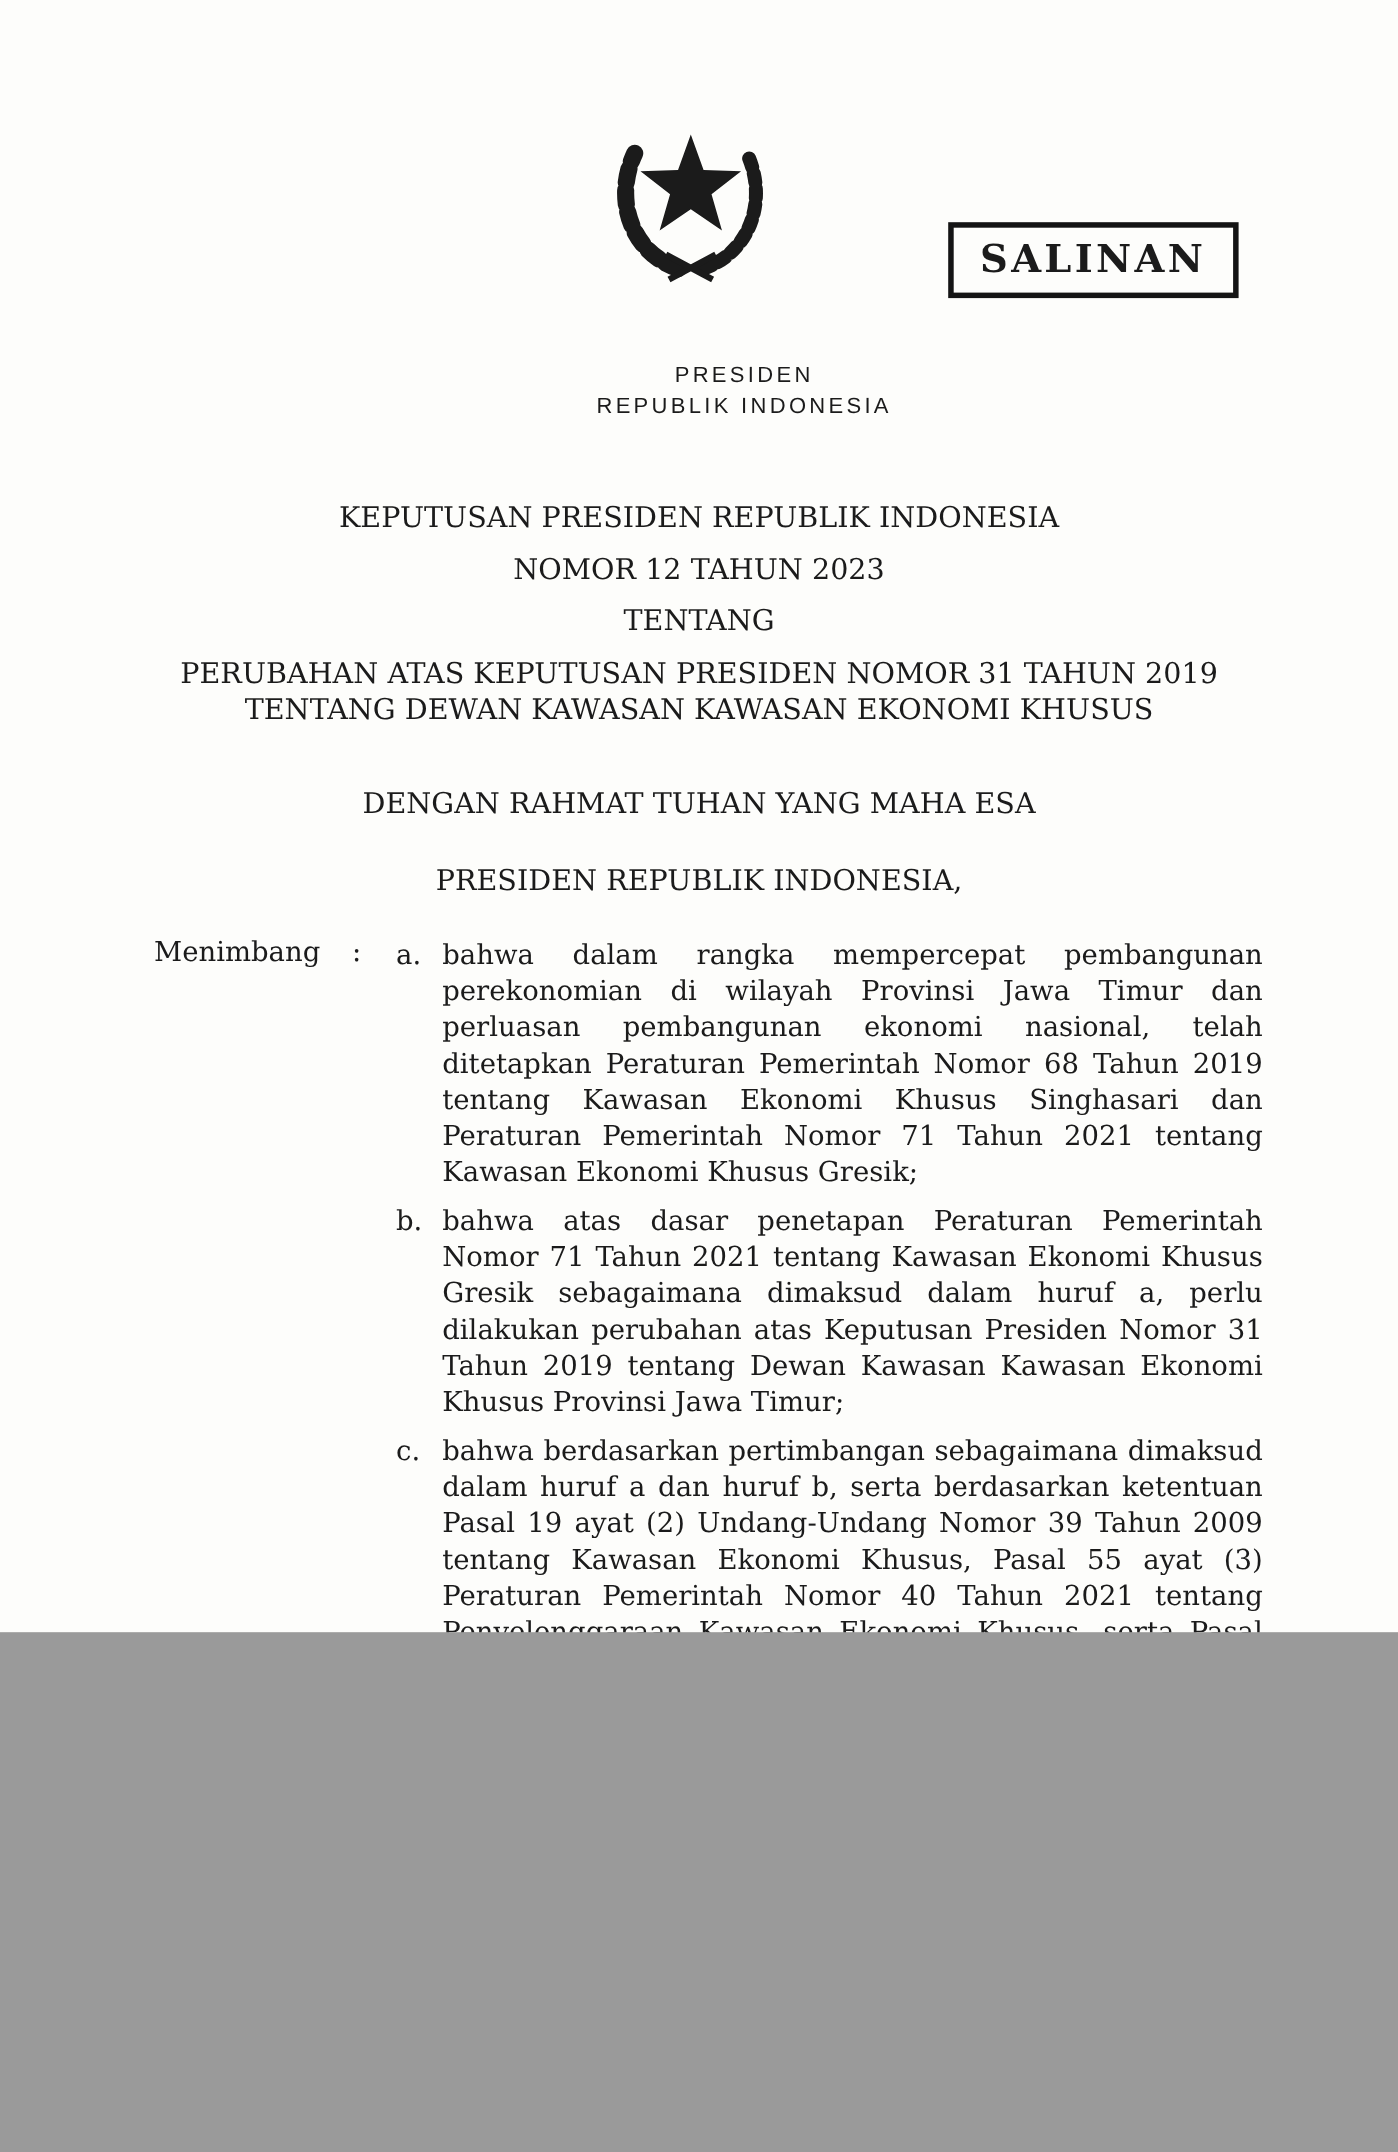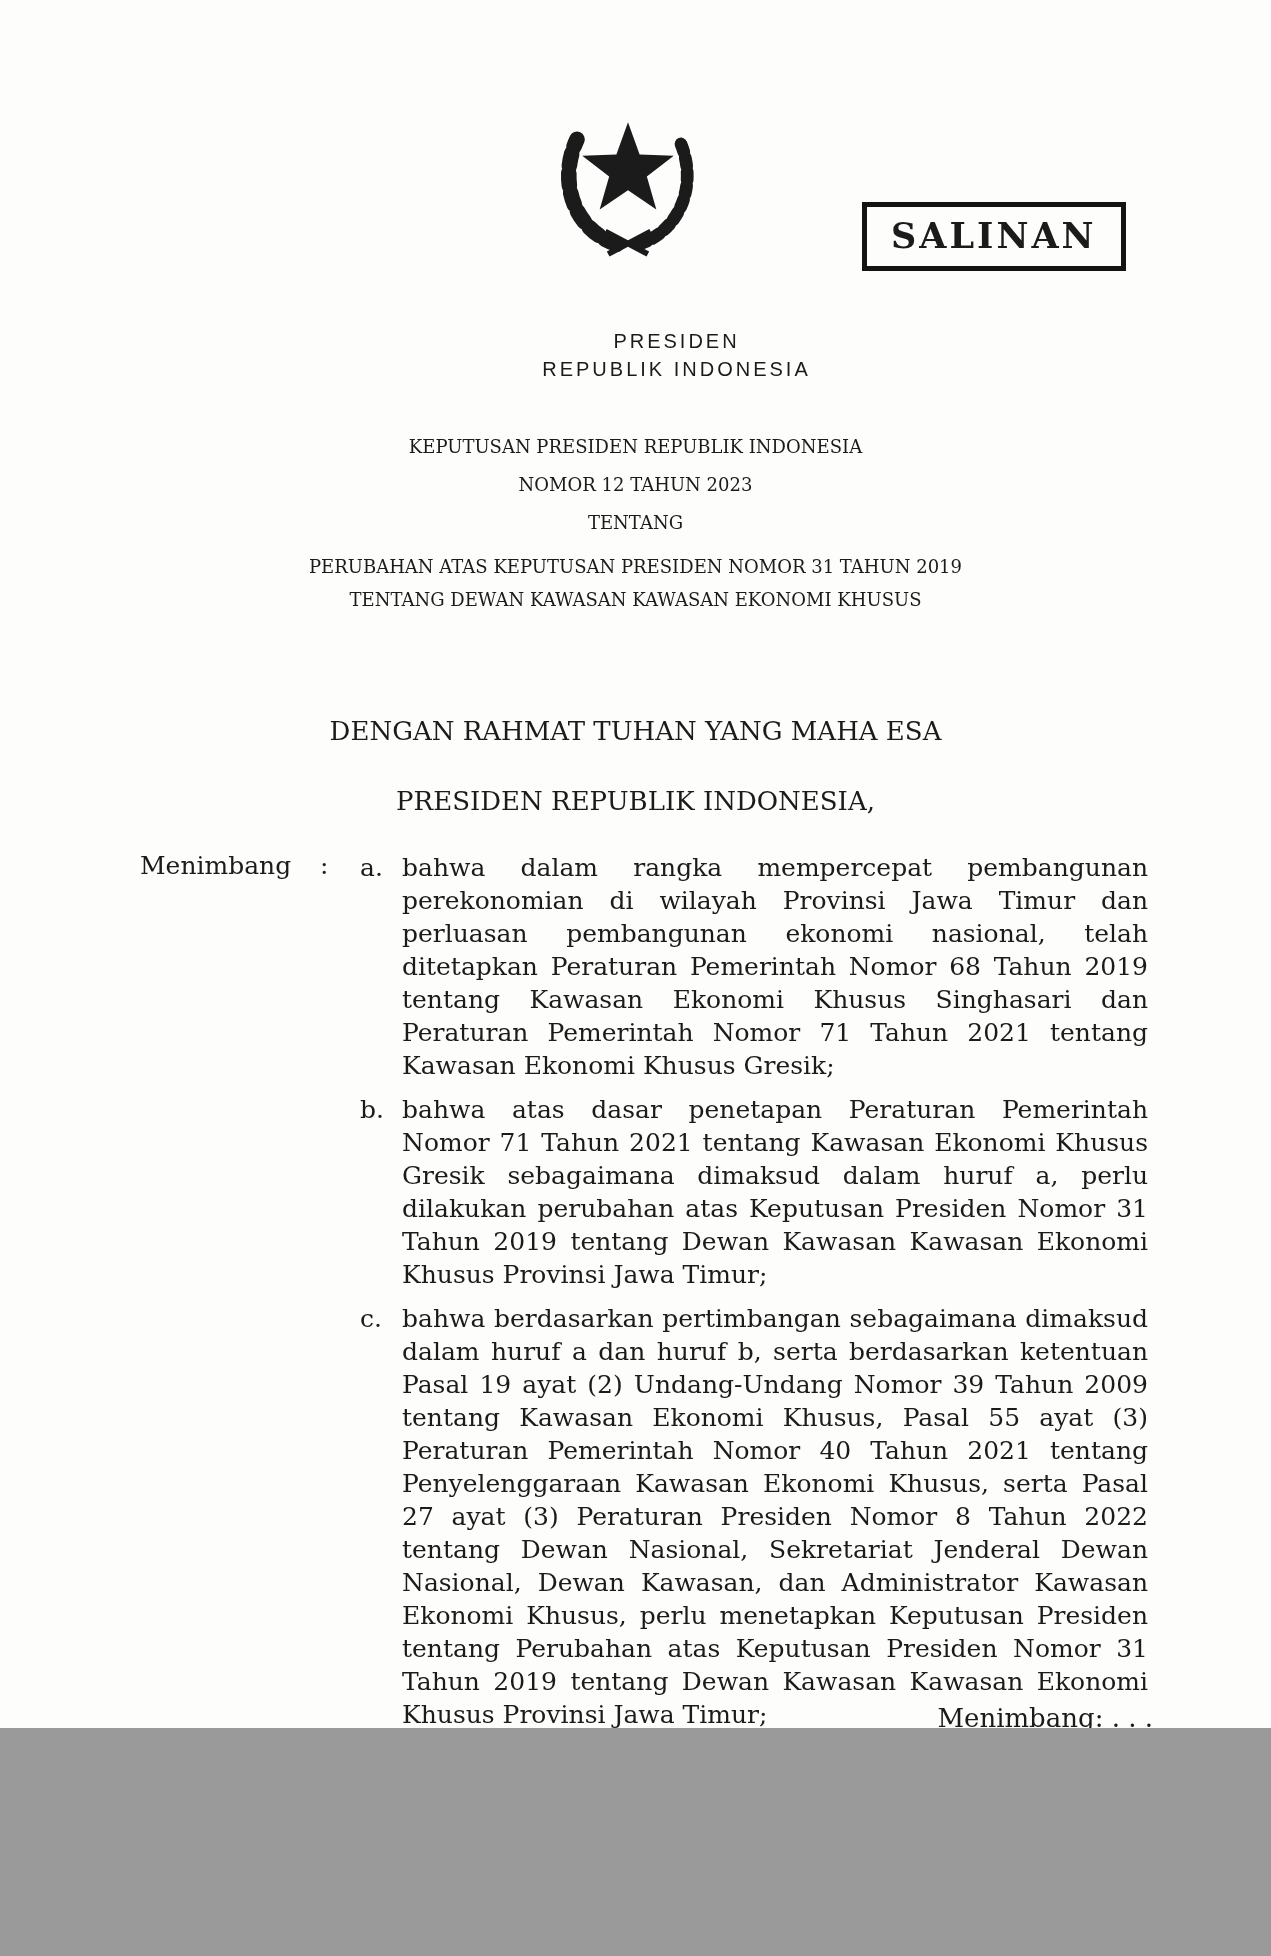--- a/index.html
+++ b/index.html
@@ -1,19 +1,19 @@
 <!DOCTYPE html>
 <html><head>
 <meta charset="utf-8">
 <style>
   html, body { margin: 0; padding: 0; background: #9a9a9a; }
   .page {
     position: relative;
     width: 1271px;
-    height: 1728px;
+    height: 1484px;
     margin: 0 auto;
     background: #fdfdfb;
     color: #1b1b1b;
     font-family: "DejaVu Serif", serif;
     overflow: hidden;
   }
 
   
   .emblem {
     position: absolute;
@@ -45,25 +45,25 @@
     padding: 8px 24px 10px;
     font-size: 35px;
     font-weight: bold;
     letter-spacing: 3px;
     font-family: "DejaVu Serif", serif;
   }
 
   
   .title-block {
     position: absolute;
-    top: 436px;
+    top: 456px;
     left: 0;
     width: 1271px;
     text-align: center;
-    font-size: 18px;
+    font-size: 26px;
   }
   .title-block .t-line { display: block; margin-bottom: 17px; }
   .subject-block {
     margin-top: 11px;
     line-height: 33px;
   }
   .subject-block span { display: block; }
 
   .invocation {
     position: absolute;

